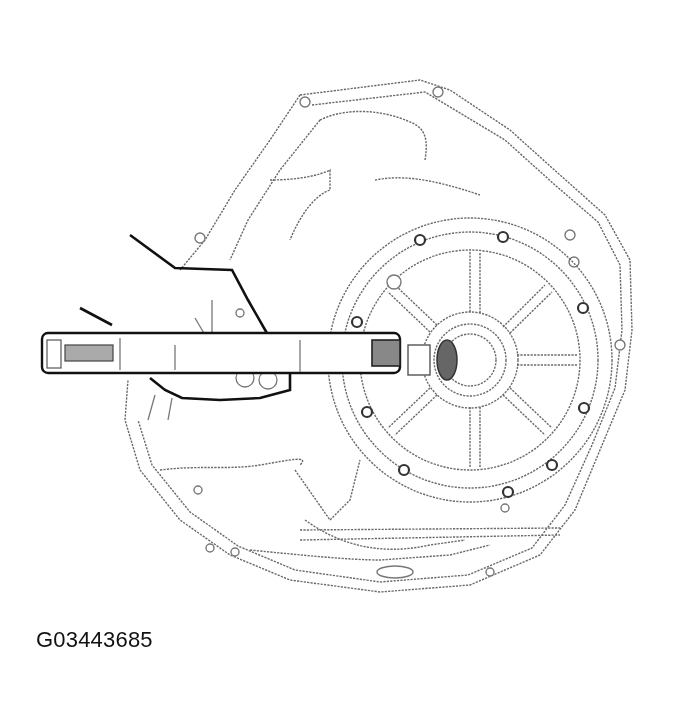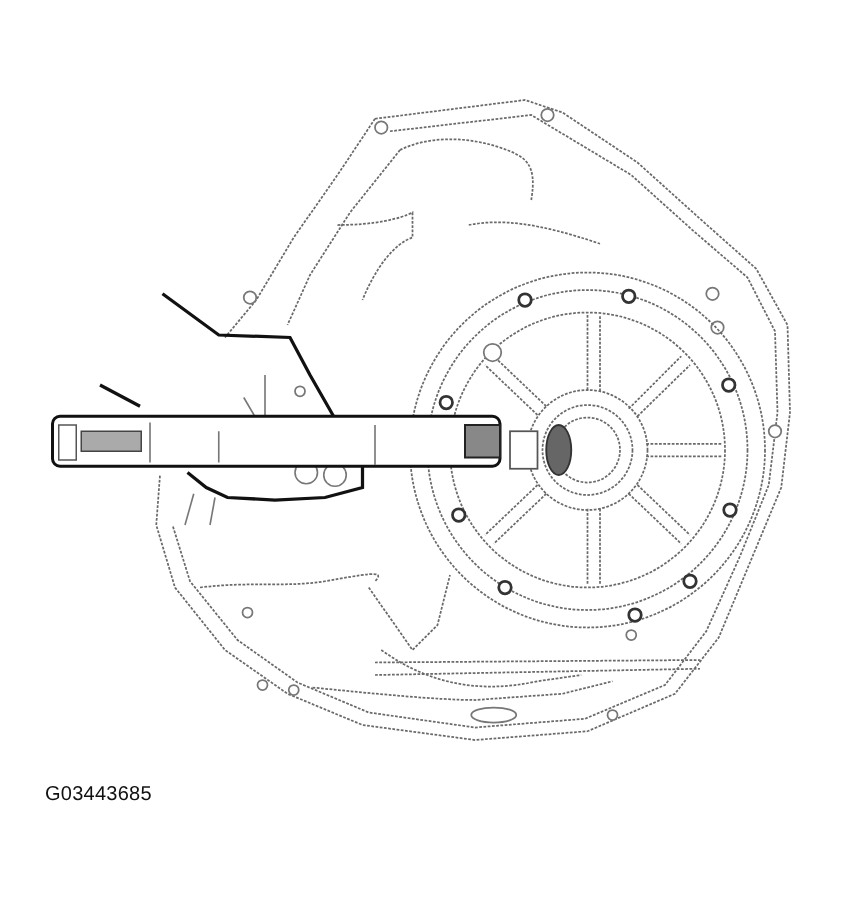--- a/index.html
+++ b/index.html
@@ -1,19 +1,19 @@
 <!DOCTYPE html>
 <html><head>
   <meta charset="utf-8">
   <style>
     html, body { margin: 0; padding: 0; background: #ffffff; }
     body { width: 680px; height: 725px; position: relative; overflow: hidden; font-family: "Liberation Sans", sans-serif; }
     .figure { position: absolute; left: 0; top: 0; width: 680px; height: 610px; }
     .figure svg { display: block; }
-    .fig-code { position: absolute; left: 36px; top: 627px; font-family: "Liberation Sans", sans-serif; font-size: 16px; color: #111111; letter-spacing: 0.2px; }
+    .fig-code { position: absolute; left: 36px; top: 627px; font-family: "Liberation Sans", sans-serif; font-size: 22px; color: #111111; letter-spacing: 0.2px; }
     .thin { fill: none; stroke: #6a6a6a; stroke-width: 1.4; stroke-dasharray: 2.2 1.2; }
     .solid { fill: none; stroke: #777; stroke-width: 1.3; }
     .bold { fill: none; stroke: #111; stroke-width: 2.6; }
     .tool { fill: #ffffff; stroke: #111; stroke-width: 2.4; }
     .bolt { fill: #ffffff; stroke: #333; stroke-width: 2.2; }
     .hole { fill: #ffffff; stroke: #777; stroke-width: 1.4; }
   </style>
 </head>
 <body>
 

